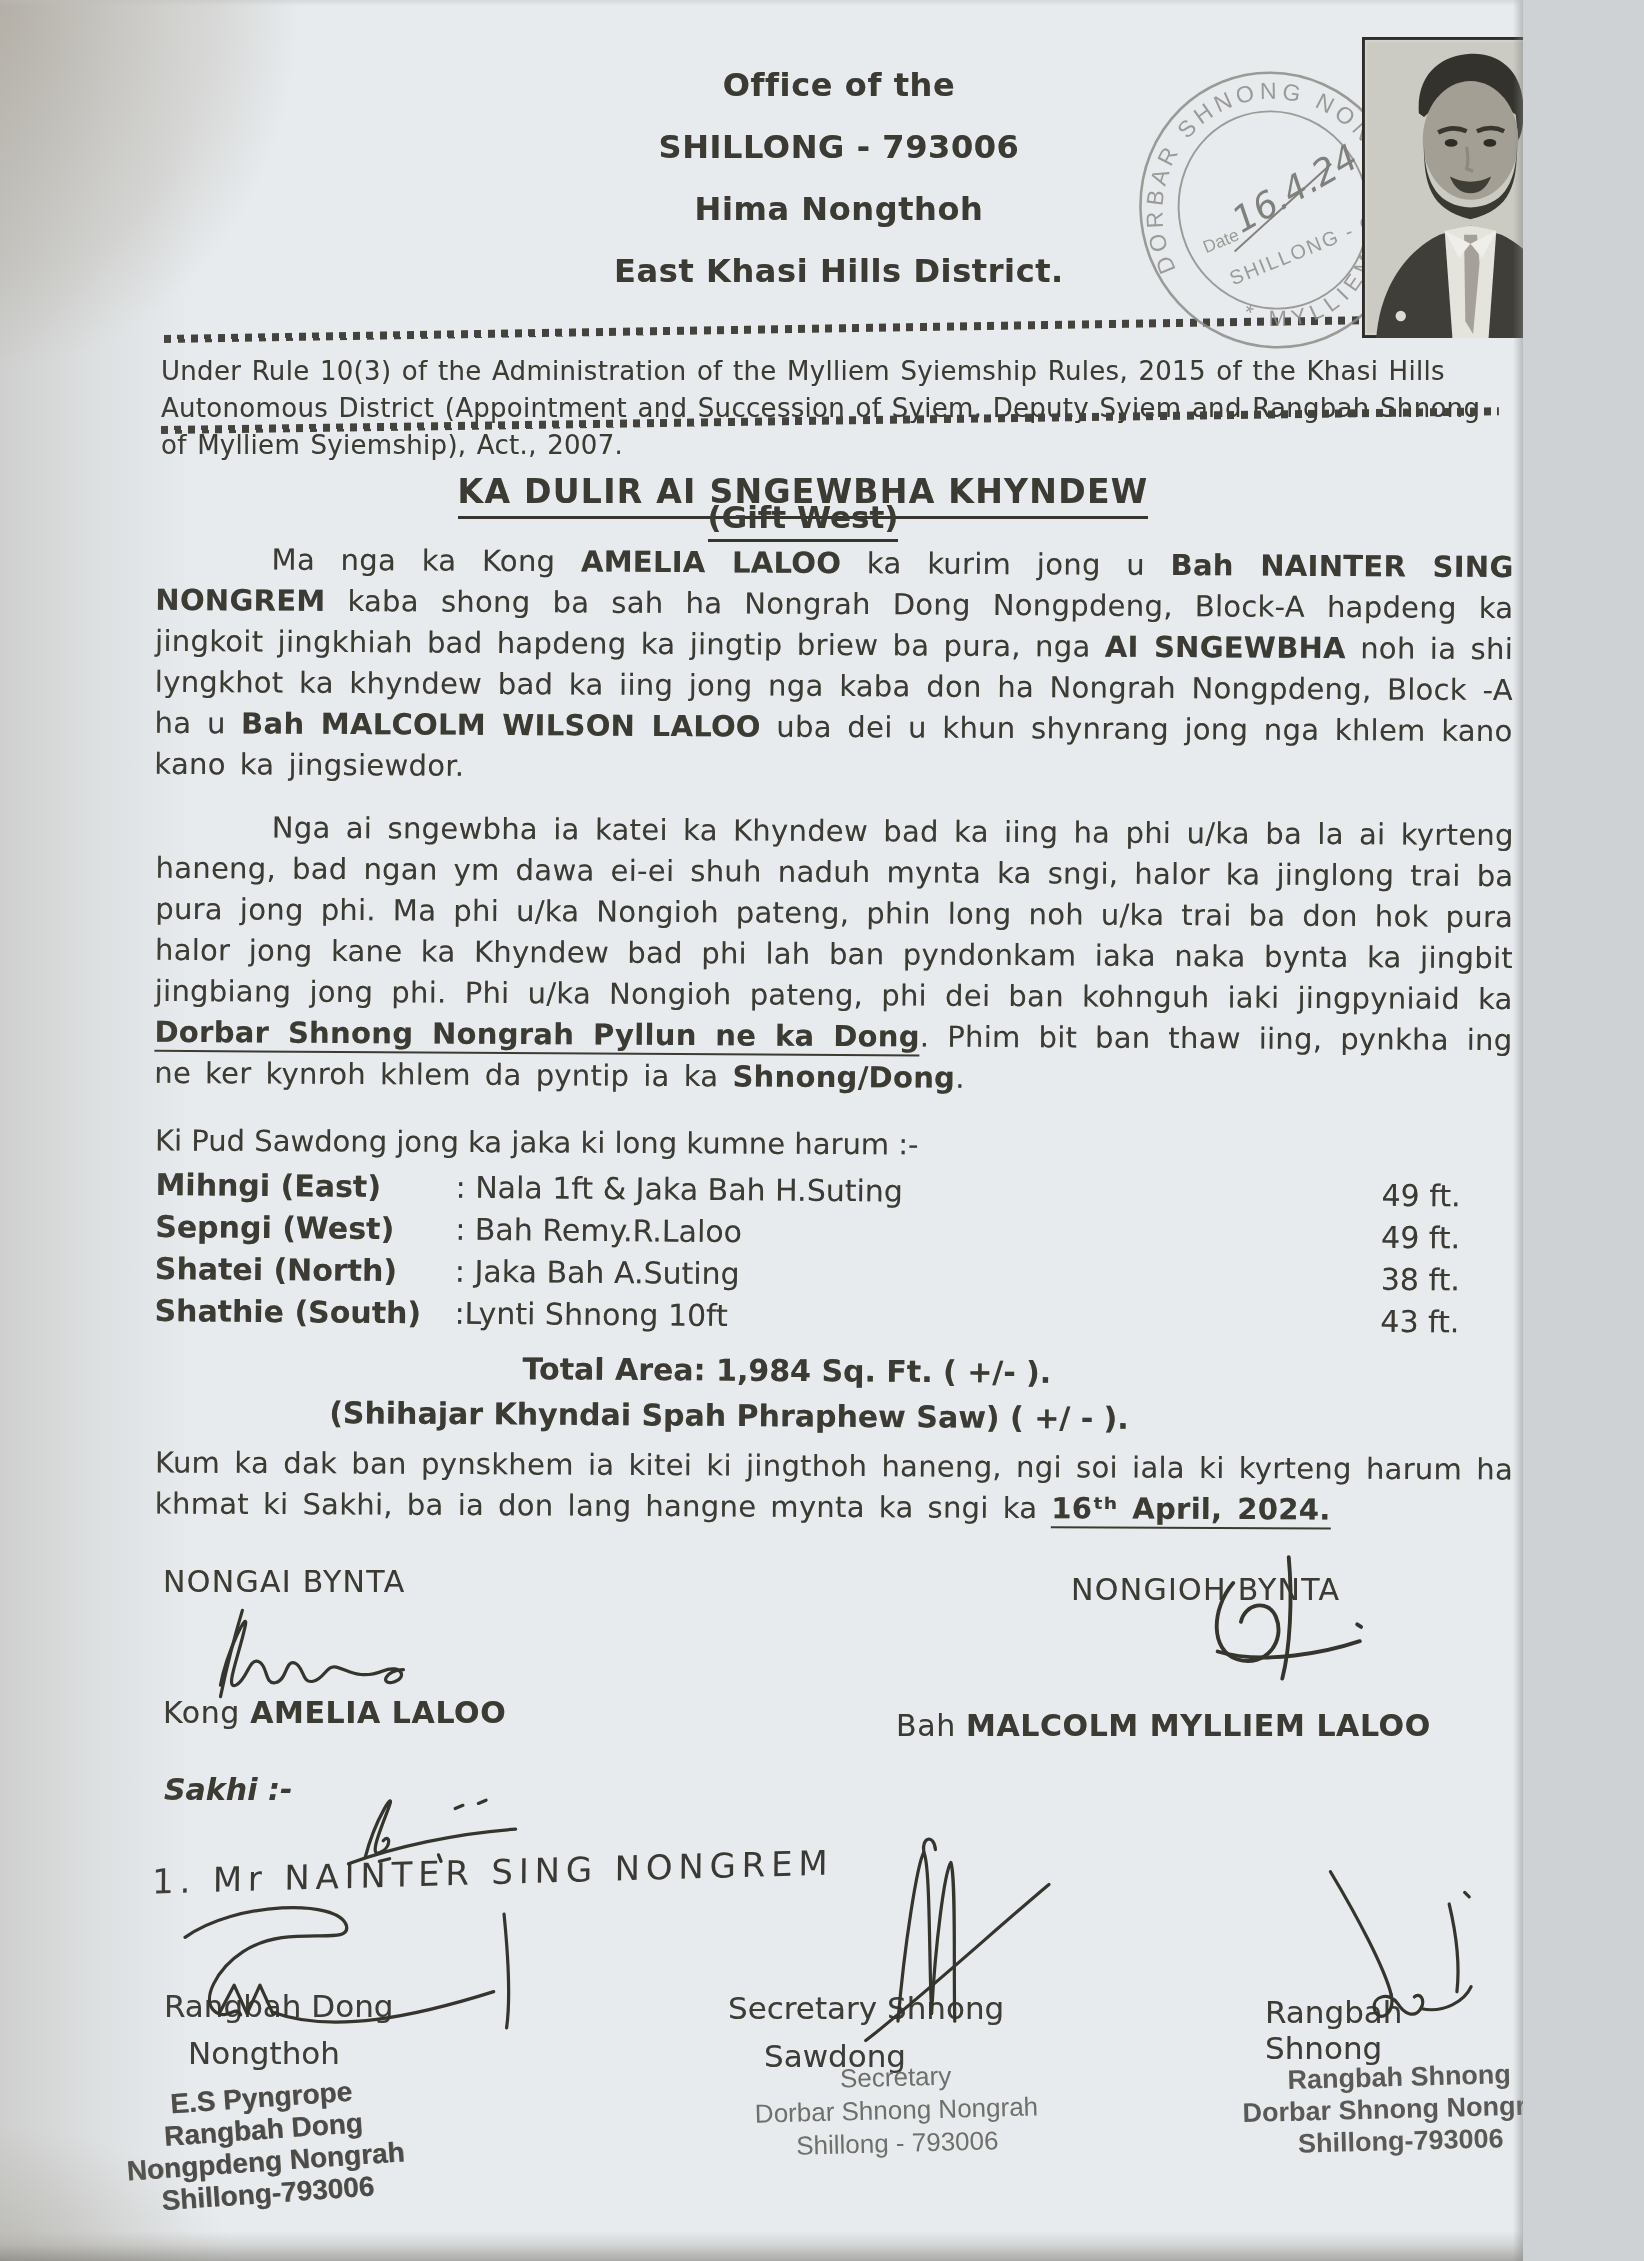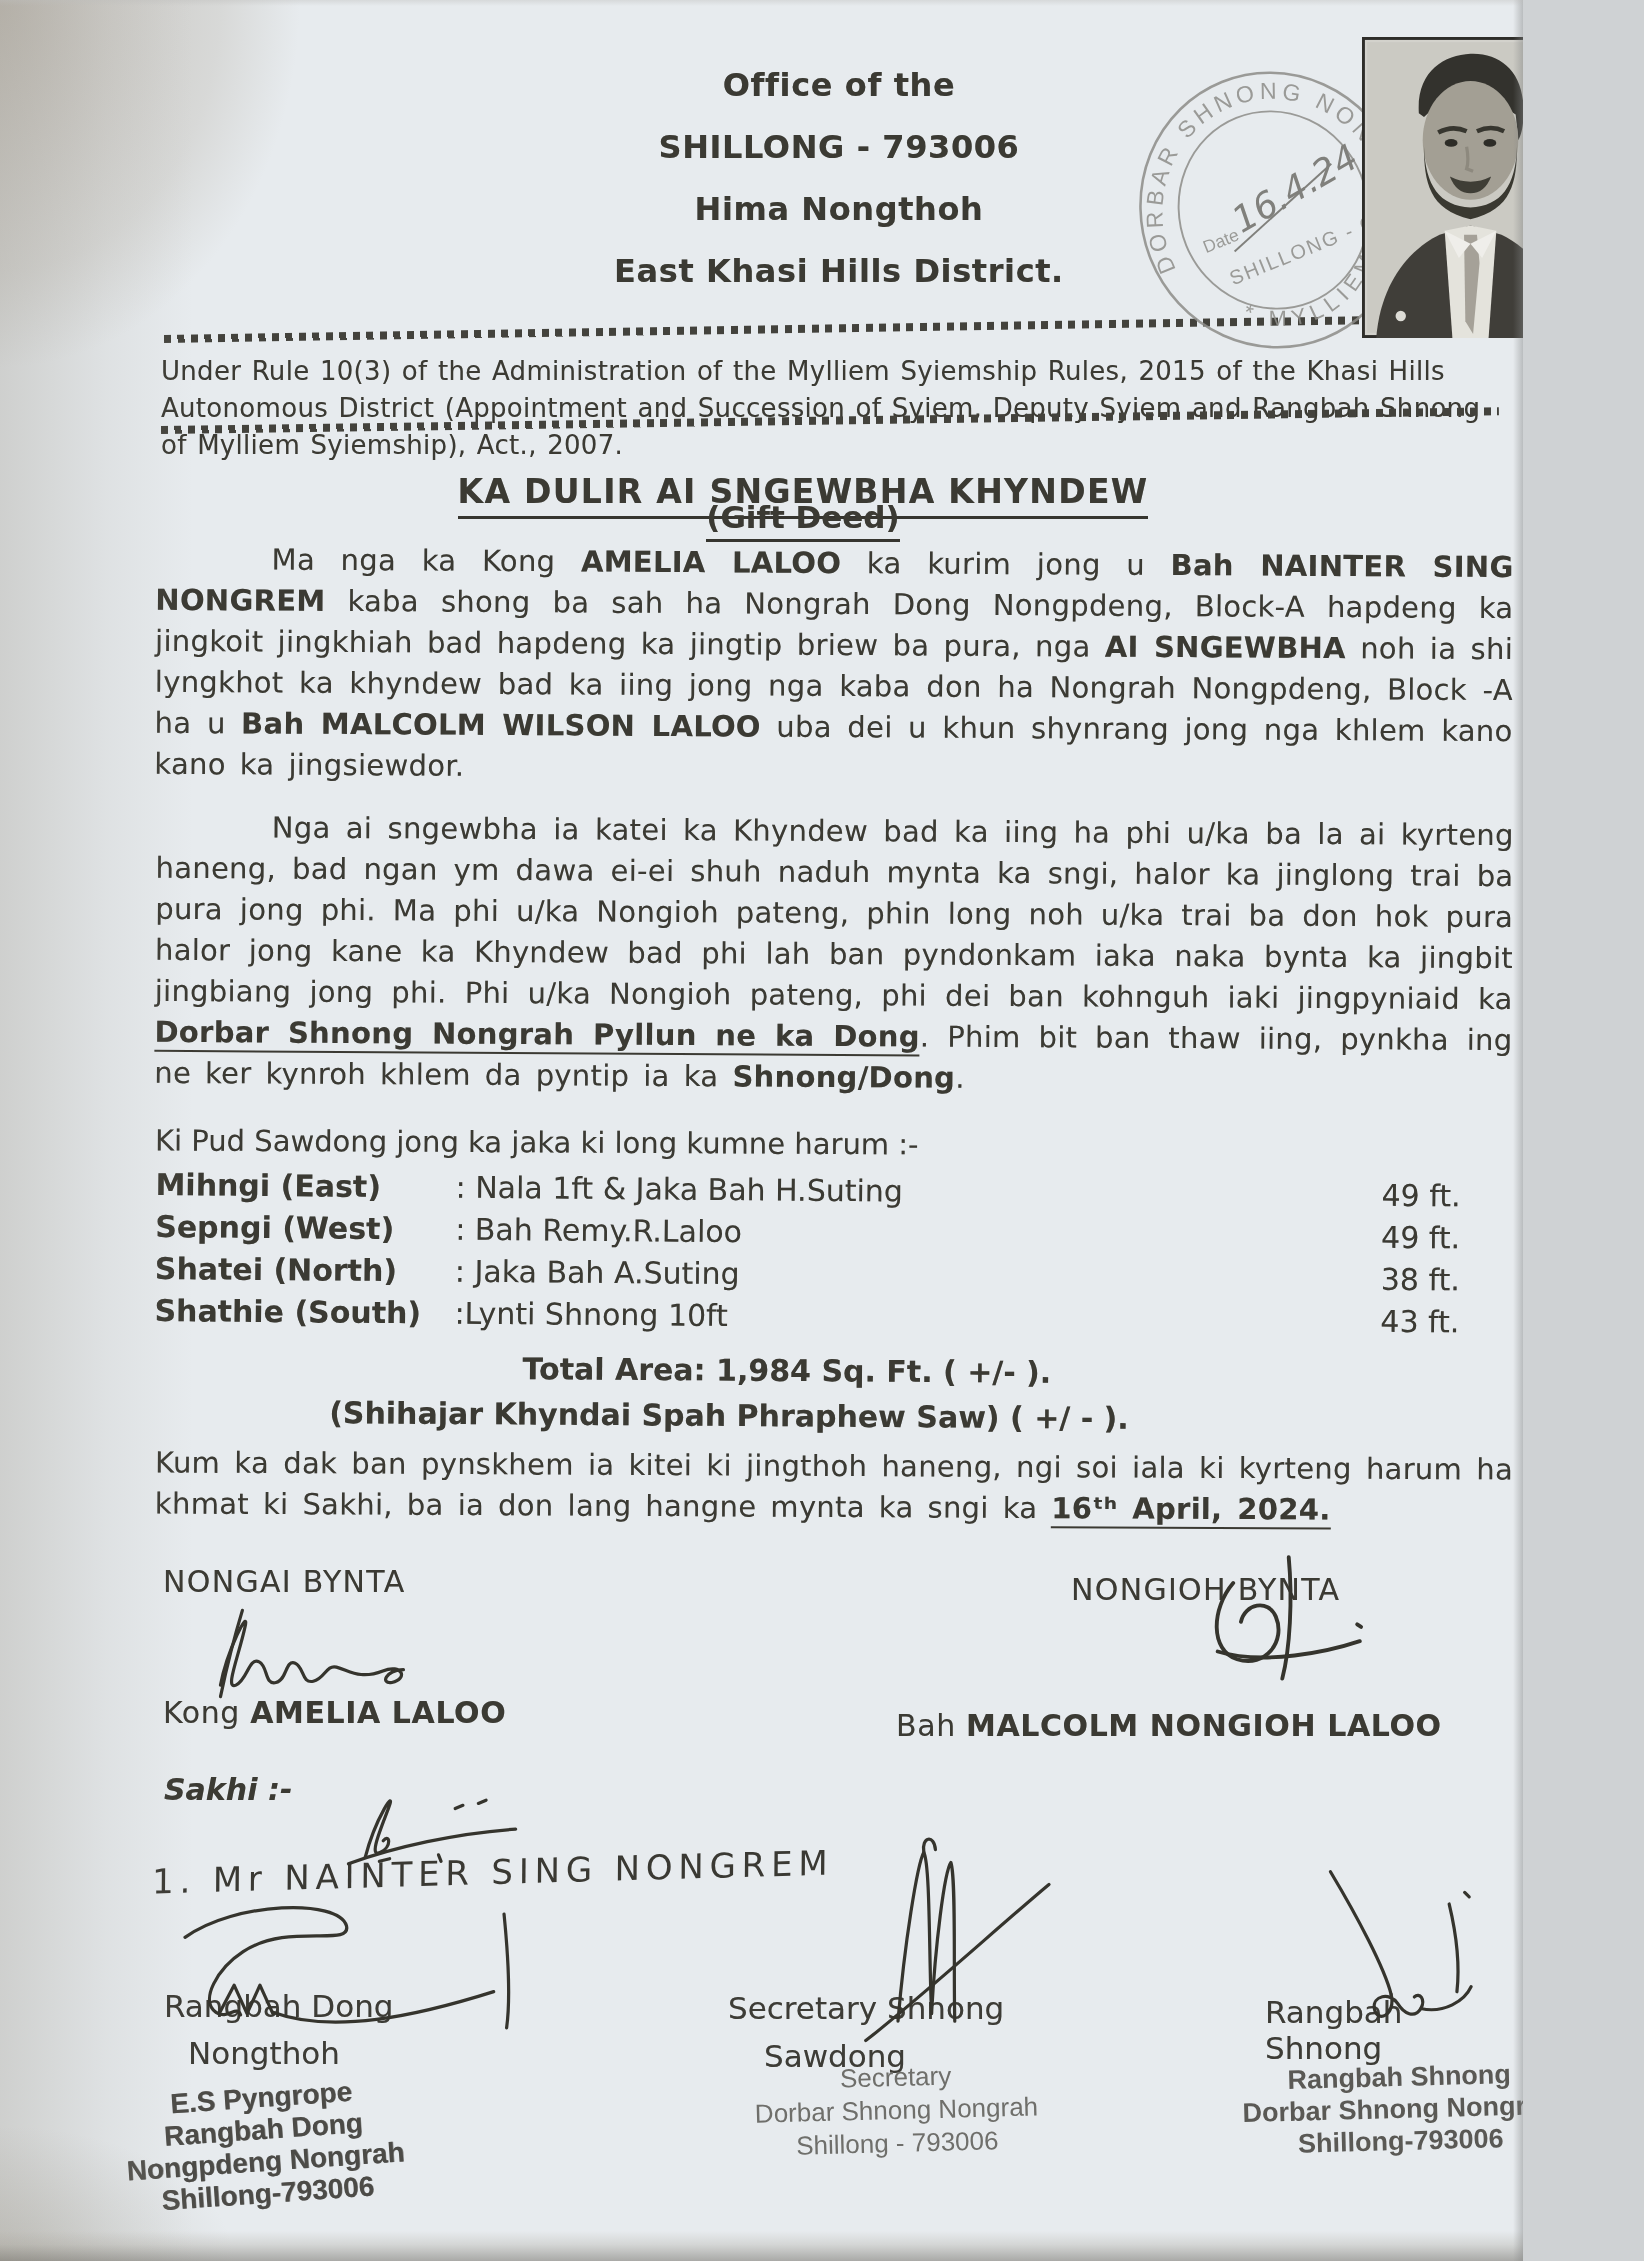--- a/index.html
+++ b/index.html
@@ -160,21 +160,21 @@
   </svg>
 
   <div class="abs dotline" style="left:164px;top:335px;width:1325px;transform:rotate(-.9deg);transform-origin:left center;"></div>
   <div class="abs rule-note">Under Rule 10(3) of the Administration of the Mylliem  Syiemship Rules, 2015 of the Khasi Hills Autonomous District (Appointment and Succession of Syiem, Deputy Syiem and Rangbah Shnong of Mylliem Syiemship), Act., 2007.</div>
   <div class="abs dotline" style="left:161px;top:426px;width:1338px;transform:rotate(-.8deg);transform-origin:left center;"></div>
 
   <div class="abs title-wrap">
     <span class="title-text">KA DULIR AI SNGEWBHA KHYNDEW</span>
   </div>
   <div class="abs subtitle-wrap">
-    <span class="subtitle-text">(Gift Deed)</span>
+    <span class="subtitle-text">(Gift West)</span>
   </div>
 
   <div class="abs para para1 indent"><span>Ma nga ka Kong </span><span class="b">AMELIA LALOO</span><span> ka kurim jong u </span><span class="b">Bah NAINTER SING NONGREM</span><span> kaba shong ba sah ha Nongrah Dong Nongpdeng, Block-A hapdeng ka jingkoit jingkhiah bad hapdeng ka jingtip briew  ba pura, nga </span><span class="b">AI SNGEWBHA</span><span> noh ia shi lyngkhot ka khyndew bad ka iing jong nga kaba don ha Nongrah Nongpdeng, Block -A ha u </span><span class="b">Bah MALCOLM WILSON LALOO</span><span> uba dei u khun shynrang jong nga khlem kano kano ka jingsiewdor.</span></div>
   <div class="abs para para2 indent"><span>Nga ai sngewbha ia katei ka Khyndew bad ka iing ha phi u/ka ba la ai kyrteng haneng, bad ngan ym dawa ei-ei shuh naduh mynta ka sngi, halor ka jinglong  trai ba pura jong phi. Ma phi u/ka Nongioh pateng, phin long noh u/ka trai ba don hok pura halor jong kane ka Khyndew bad phi lah ban pyndonkam iaka naka bynta ka jingbit jingbiang jong phi. Phi u/ka Nongioh pateng, phi dei ban kohnguh iaki jingpyniaid ka </span><span class="b u">Dorbar Shnong Nongrah Pyllun ne ka Dong</span><span>. Phim bit ban thaw iing, pynkha ing ne ker kynroh khlem da pyntip ia ka </span><span class="b">Shnong/Dong</span><span>.</span></div>
 
   <div class="abs bintro">Ki Pud Sawdong jong ka jaka ki long kumne harum :-</div>
   <div class="abs btable">
     <div class="brow">
       <span class="bl">Mihngi (East)</span>
       <span class="bd">: Nala 1ft &amp; Jaka Bah H.Suting</span>
@@ -211,21 +211,21 @@
   </svg>
 
   <svg class="sig" style="left:1135px;top:1543px;" width="239" height="155" viewBox="0 0 370 240">
     <path d="M152,62 C118,102 116,166 158,180 C202,194 234,152 218,114 C206,86 170,94 164,122" stroke-width="6"></path>
     <path d="M238,22 C244,88 240,164 228,210" stroke-width="6"></path>
     <path d="M128,168 C200,190 300,168 348,152" stroke-width="6"></path>
     <path d="M344,126 l6,4" stroke-width="6"></path>
   </svg>
 
   <div class="abs sg-n" style="left:163px;top:1695px;"><span>Kong </span><span class="b">AMELIA LALOO</span></div>
-  <div class="abs sg-n" style="left:896px;top:1708px;"><span>Bah </span><span class="b">MALCOLM NONGIOH LALOO</span></div>
+  <div class="abs sg-n" style="left:896px;top:1708px;"><span>Bah </span><span class="b">MALCOLM MYLLIEM LALOO</span></div>
 
   <div class="abs sakhi">Sakhi :-</div>
 
   <svg class="sig" style="left:303px;top:1779px;" width="271" height="90" viewBox="0 0 420 140">
     <path d="M96,122 C112,60 146,10 132,46 C120,78 100,124 120,114 C138,105 134,84 124,96" stroke-width="5"></path>
     <path d="M70,132 C140,106 240,84 330,78" stroke-width="5"></path>
     <path d="M236,46 l12,-5" stroke-width="5"></path>
     <path d="M272,38 l12,-5" stroke-width="5"></path>
     <path d="M210,118 l4,10" stroke-width="5"></path>
     <path d="M118,128 l16,-4" stroke-width="5"></path>

